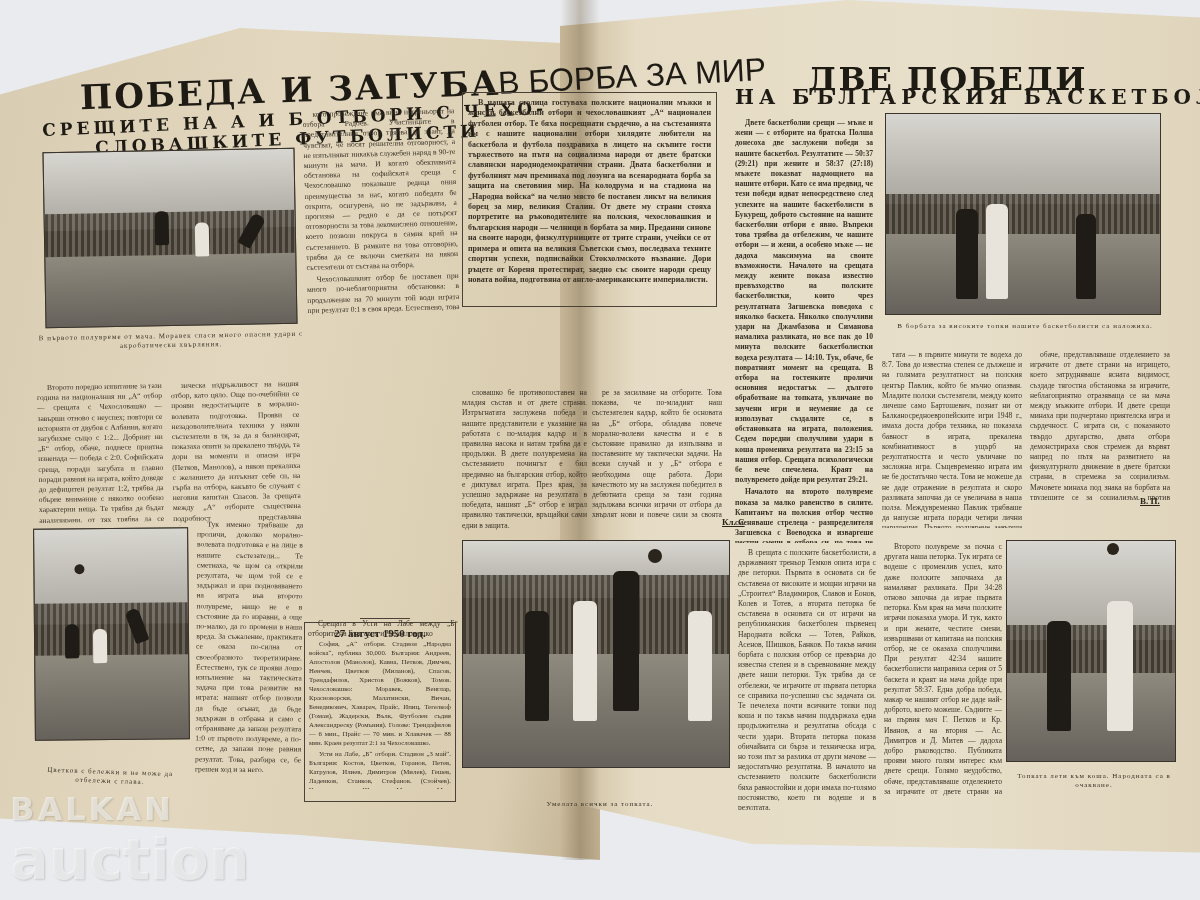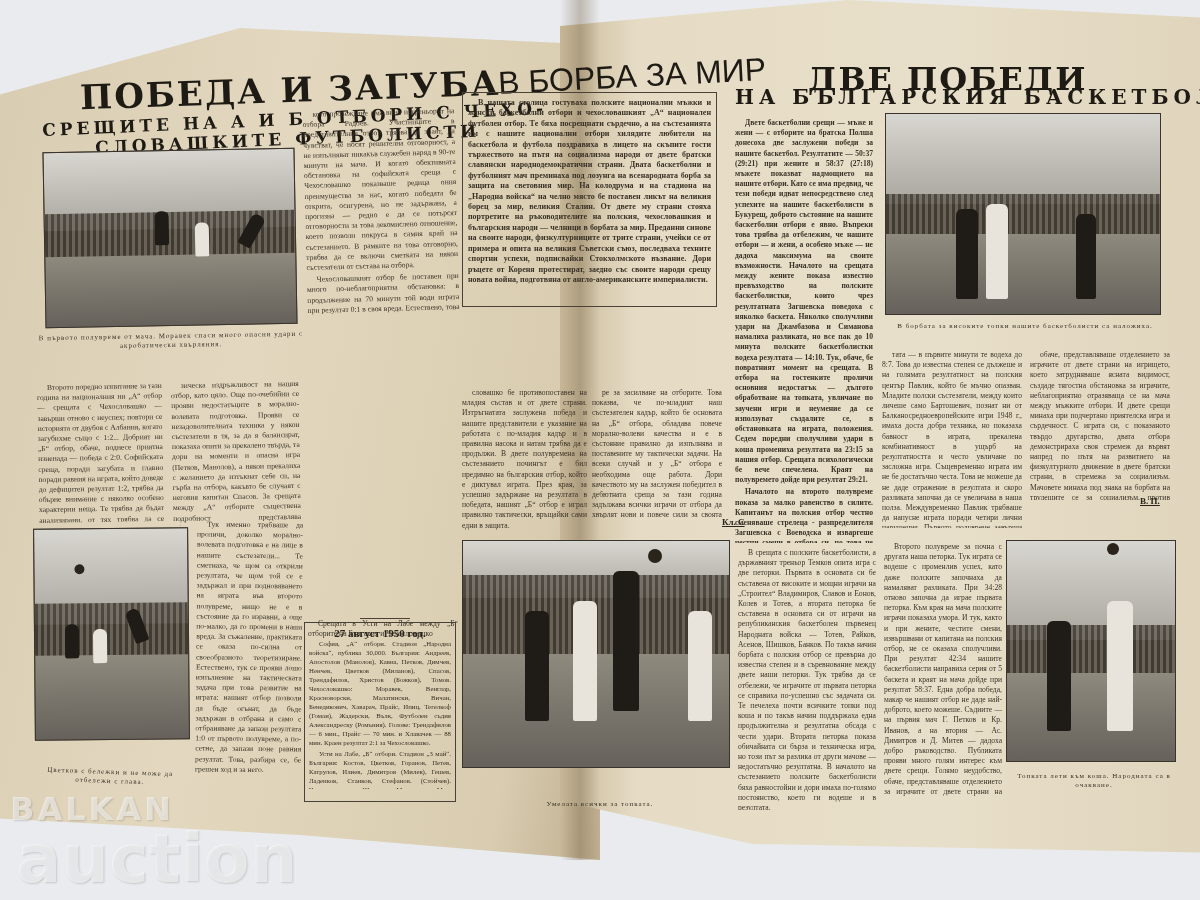--- a/index.html
+++ b/index.html
@@ -27,21 +27,21 @@
   .photo .field { position: absolute; left: 0; right: 0; bottom: 0; height: 40%; background: linear-gradient(180deg, #8f8a7e, #66615a); }
   .player { position: absolute; width: 14px; height: 34px; background: #1f1b16; border-radius: 6px 6px 2px 2px; }
   .player.w { background: #e8e4dc; }
   .ball { position: absolute; width: 10px; height: 10px; border-radius: 50%; background: #2a241c; }
   .caption { position: absolute; font-size: 7px; line-height: 9px; text-align: center; color: #3a3226; letter-spacing: 1px; }
   .box { position: absolute; border: 1px solid #4a4236; }
   .box-title { font-weight: bold; font-size: 11px; text-align: center; }
   .signature { position: absolute; font-size: 9px; font-weight: bold; text-decoration: underline; }
   .watermark { position: absolute; left: 10px; top: 790px; color: rgba(255,255,255,.55); font-family: "DejaVu Sans", sans-serif; font-weight: bold; }
   .wm1 { font-size: 32px; letter-spacing: 3px; text-shadow: 1px 1px 2px rgba(0,0,0,.15); }
-  .wm2 { font-size: 67px; line-height: 70px; margin-top: -4px; text-shadow: 1px 1px 2px rgba(0,0,0,.15); margin-left: 6px; }
+  .wm2 { font-size: 57px; line-height: 70px; margin-top: -4px; text-shadow: 1px 1px 2px rgba(0,0,0,.15); }
   .rule { position: absolute; height: 1px; background: #4a4236; }
 </style>
 </head>
 <body>
 
 <div class="spread">
   <div class="page-left"></div>
   <div class="page-right"></div>
   <div class="gutter"></div>
 

